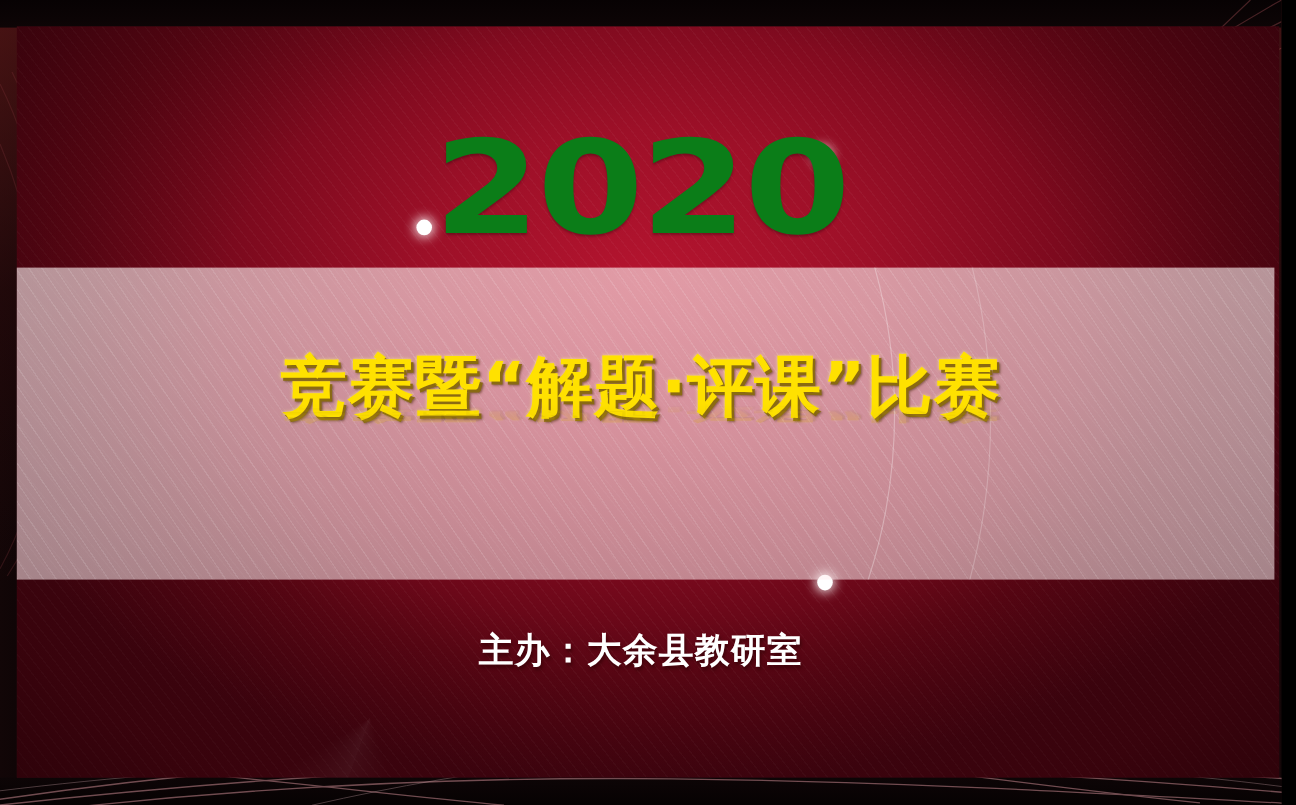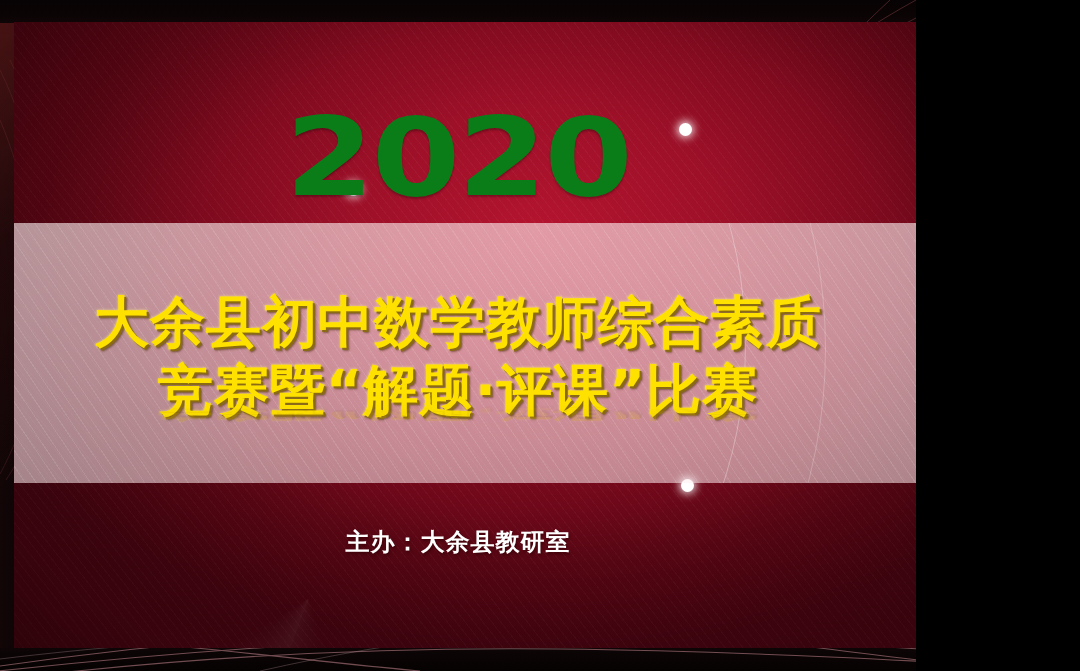--- a/index.html
+++ b/index.html
@@ -10,21 +10,21 @@
   body {
     width: 1080px;
     height: 671px;
     overflow: hidden;
     font-family: "Liberation Sans", sans-serif;
   }
 
   
   .slide-frame {
     position: relative;
-    width: 916px;
+    width: 1068px;
     height: 671px;
     overflow: hidden;
     background: #080304;
   }
   .frame-glow-left {
     position: absolute;
     left: 0; top: 0;
     width: 70px; height: 671px;
     background:
       linear-gradient(160deg, rgba(120,30,30,0.55) 0%, rgba(60,14,16,0.35) 35%, rgba(10,3,4,0.0) 70%),
@@ -280,21 +280,21 @@
   .org-block {
     position: absolute;
     left: 0; right: 0;
     top: 518px;
     z-index: 10;
     text-align: center;
   }
   .org-line {
     font-family: "DejaVu Sans", sans-serif;
     font-weight: 700;
-    font-size: 24px;
+    font-size: 29px;
     line-height: 48px;
     letter-spacing: 1px;
     color: #ffffff;
     text-shadow: 1px 2px 3px rgba(50,0,6,0.75);
   }
 </style>
 </head>
 <body>
 
 <div class="slide-frame">
@@ -345,21 +345,20 @@
     <div class="band-tex"></div>
     <div class="band-arc"></div>
     <div class="band-arc2"></div>
   </div>
 
   <div class="orbit-dot dot-low"></div>
 
   <div class="year">2020</div>
 
   <div class="title-block">
-    <div class="title-line">大余县初中数学教师综合素质</div>
     <div class="title-line">竞赛暨“解题·评课”比赛<span class="title-reflect">竞赛暨“解题·评课”比赛</span></div>
   </div>
 
   <div class="org-block">
     <div class="org-line">主办：大余县教研室</div>
   </div>
 
   <div class="frame-glow-left"></div>
   <div class="frame-glow-right"></div>
   <div class="frame-top"></div>

